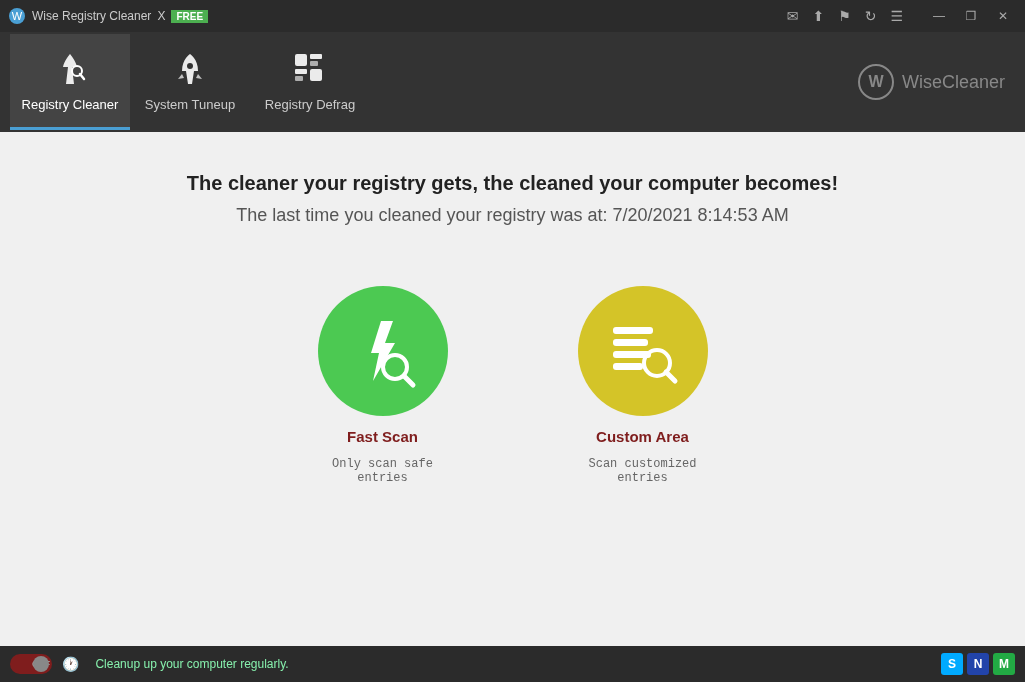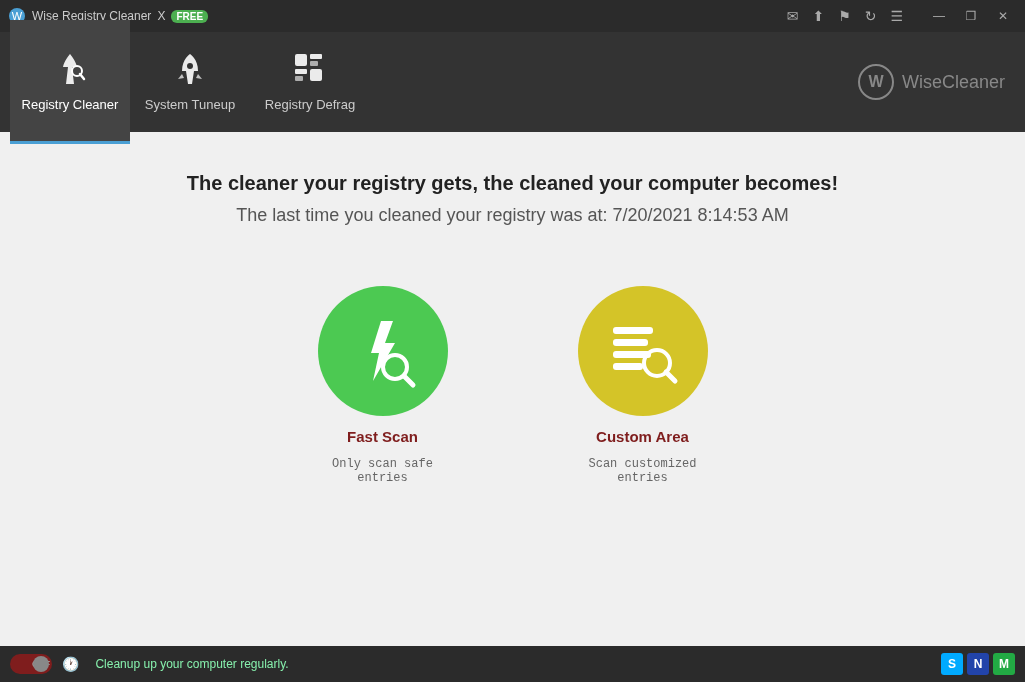--- a/index.html
+++ b/index.html
@@ -35,21 +35,21 @@
     .title-text {
       color: #cccccc;
       font-size: 12px;
     }
     .free-badge {
       background: #4caf50;
       color: white;
       font-size: 10px;
       font-weight: bold;
       padding: 1px 5px;
-      border-radius: 6px;
+      border-radius: 0;
     }
     .title-bar-controls {
       display: flex;
       align-items: center;
       gap: 14px;
     }
     .title-icon {
       color: #aaaaaa;
       font-size: 14px;
       cursor: pointer;
@@ -81,21 +81,21 @@
       align-items: center;
       padding: 0 10px;
       position: relative;
     }
     .nav-item {
       display: flex;
       flex-direction: column;
       align-items: center;
       justify-content: center;
       width: 120px;
-      height: 124px;
+      height: 96px;
       cursor: pointer;
       color: #cccccc;
       font-size: 13px;
       gap: 8px;
       border-bottom: 3px solid transparent;
     }
     .nav-item.active {
       background: #444444;
       border-bottom: 3px solid #4a9fd4;
       color: white;

